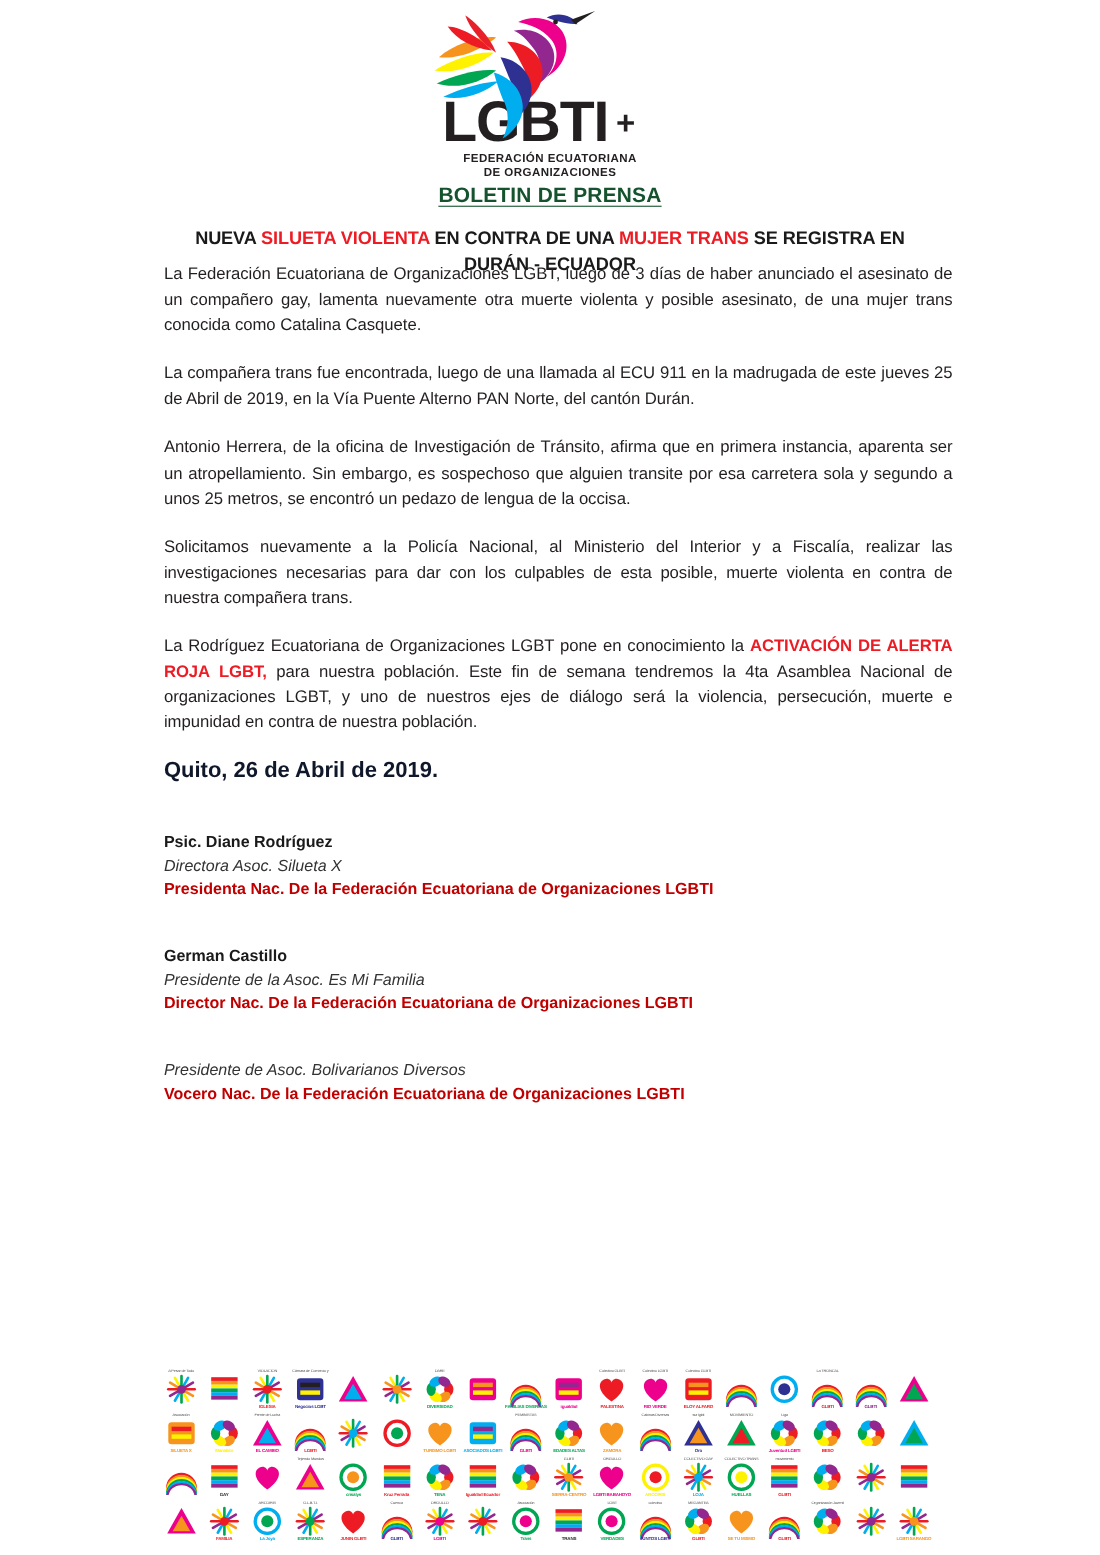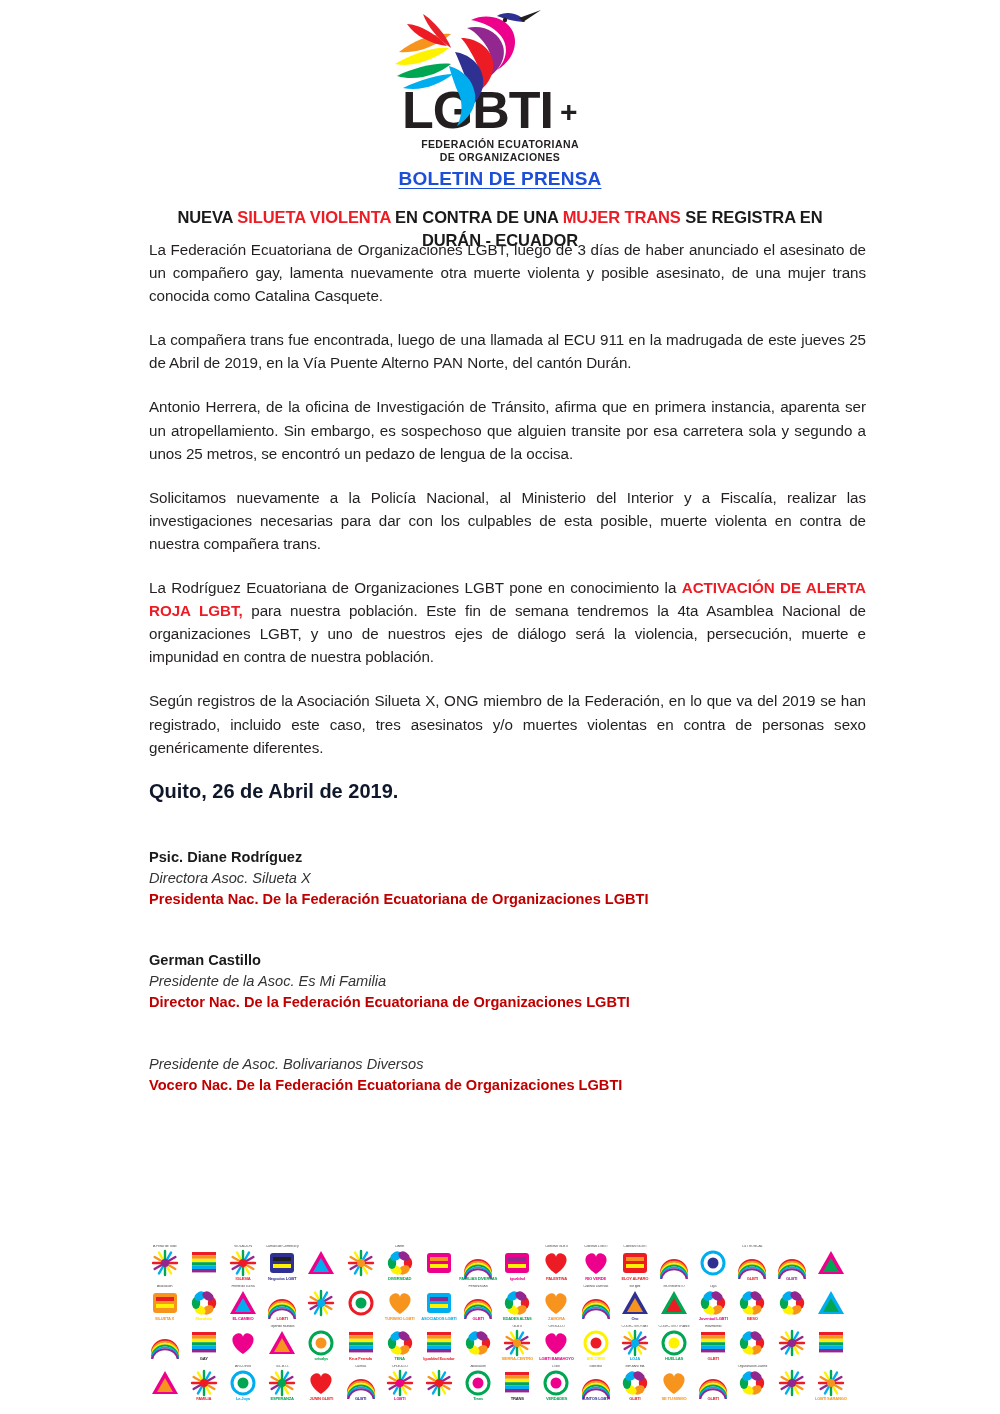--- a/index.html
+++ b/index.html
@@ -36,21 +36,21 @@
     width: 230px;
     height: 122px;
   }
   .logo-art svg { display: block; }
 
   .boletin {
     margin-top: 4px;
     font-size: 19px;
     font-weight: bold;
     letter-spacing: 0.2px;
-    color: #1d4ed8;
+    color: #14532d;
     text-decoration: underline;
     text-underline-offset: 3px;
     text-align: center;
   }
 
   
   .headline {
     margin: 16px auto 0 auto;
     width: 700px;
     text-align: center;
@@ -222,21 +222,20 @@
 
 <div class="content">
 
   <p class="para">La Federación Ecuatoriana de Organizaciones LGBT, luego de 3 días de haber anunciado el asesinato de un compañero gay, lamenta nuevamente otra muerte violenta y posible asesinato, de una mujer trans conocida como Catalina Casquete.</p>
   <p class="para">La compañera trans fue encontrada, luego de una llamada al ECU 911 en la madrugada de este jueves 25 de Abril de 2019, en la Vía Puente Alterno PAN Norte, del cantón Durán.</p>
   <p class="para">Antonio Herrera, de la oficina de Investigación de Tránsito, afirma que en primera instancia, aparenta ser un atropellamiento. Sin embargo, es sospechoso que alguien transite por esa carretera sola y segundo a unos 25 metros, se encontró un pedazo de lengua de la occisa.</p>
   <p class="para">Solicitamos nuevamente a la Policía Nacional, al Ministerio del Interior y a Fiscalía, realizar las investigaciones necesarias para dar con los culpables de esta posible, muerte violenta en contra de nuestra compañera trans.</p>
 
   <p class="para"><span>La Rodríguez Ecuatoriana de Organizaciones LGBT pone en conocimiento la </span><span class="em-red">ACTIVACIÓN DE ALERTA ROJA LGBT,</span><span> para nuestra población. Este fin de semana tendremos la 4ta Asamblea Nacional de organizaciones LGBT, y uno de nuestros ejes de diálogo será la violencia, persecución, muerte e impunidad en contra de nuestra población.</span></p>
 
-  <p class="para">Según registros de la Asociación Silueta X, ONG miembro de la Federación, en lo que va del 2019 se han registrado, incluido este caso, tres asesinatos y/o muertes violentas en contra de personas sexo genéricamente diferentes.</p>
 
   <div class="city-date">Quito, 26 de Abril de 2019.</div>
 
   <div class="signatures">
 
     <div class="sig-block">
       <div class="sig-name">Psic. Diane Rodríguez</div>
       <div class="sig-role">Directora Asoc. Silueta X</div>
       <div class="sig-fed">Presidenta Nac. De la Federación Ecuatoriana de Organizaciones LGBTI</div>
     </div>

